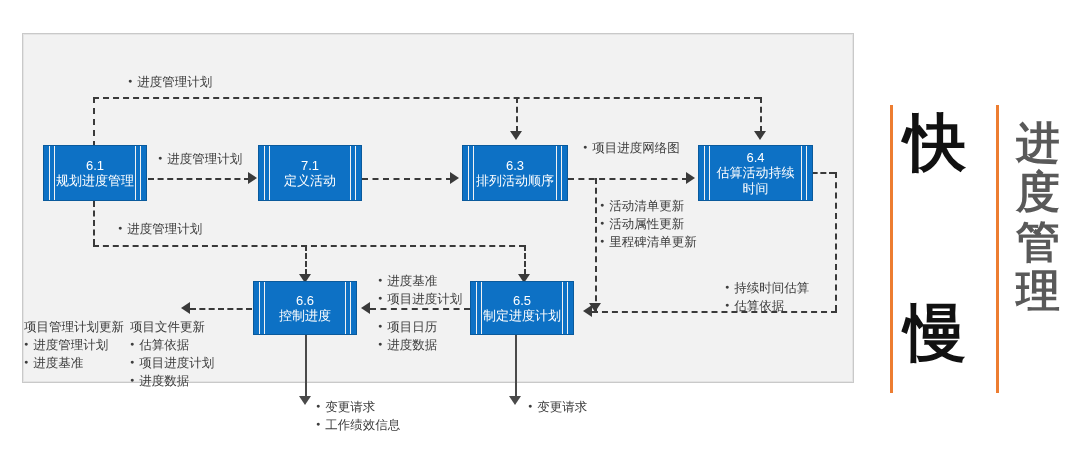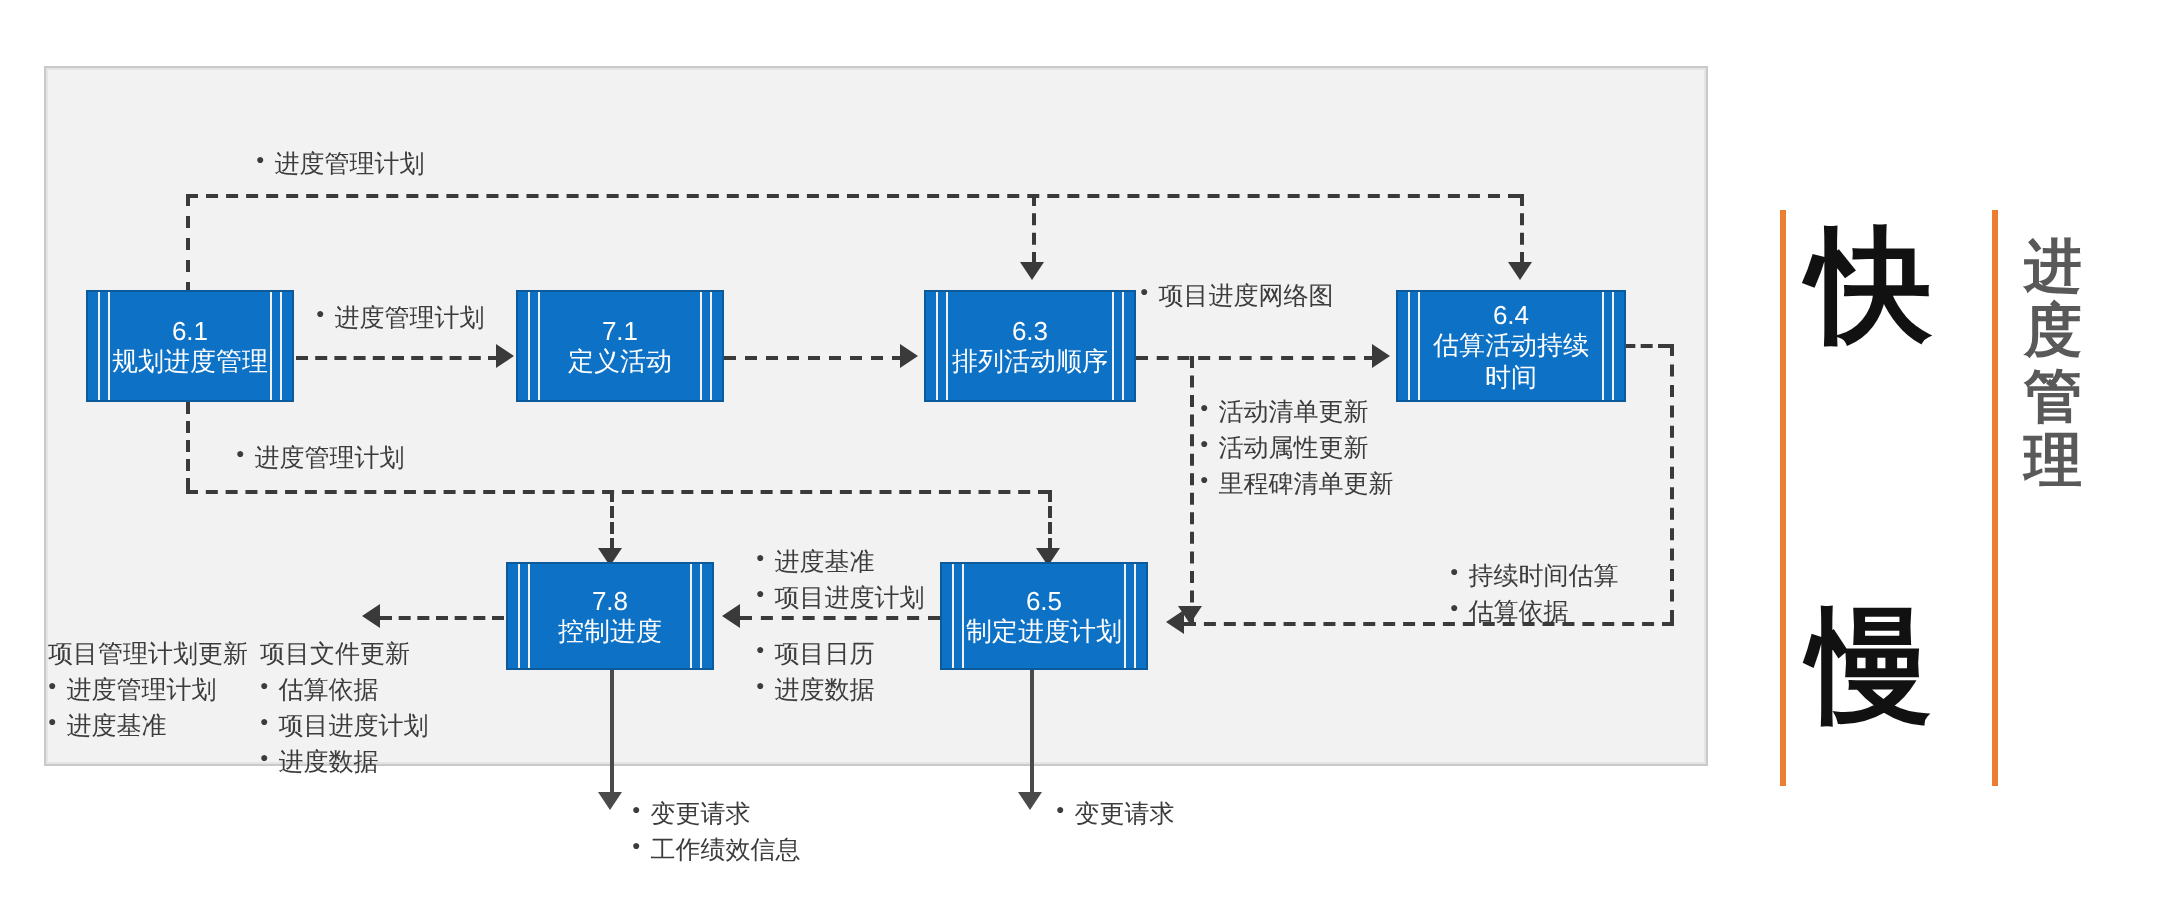--- a/index.html
+++ b/index.html
@@ -39,22 +39,22 @@
   .lbl{position:absolute;font-size:12.5px;color:#3c3c3c;white-space:nowrap;line-height:1.45;}
   .lbl .li{display:block;white-space:nowrap;}
   .lbl .li::before{content:"\25CF";font-size:7px;vertical-align:middle;
                    margin-right:5px;position:relative;top:-2px;}
   .lbl .hd{display:block;white-space:nowrap;}
 
   
   .vline{position:absolute;width:3px;background:#ed7d31;}
   .bigchar{position:absolute;font-size:62px;font-weight:bold;color:#111111;
            line-height:1;font-family:"DejaVu Sans",sans-serif;}
-  .sidecol{position:absolute;font-size:29px;font-weight:bold;color:#595959;
-           line-height:1.12;text-align:left;font-family:Liberation Sans, sans-serif;}
+  .sidecol{position:absolute;font-size:44px;font-weight:bold;color:#595959;
+           line-height:1.12;text-align:right;font-family:Liberation Sans, sans-serif;}
 </style>
 </head>
 <body>
 
 <div id="stage">
 
   <div class="panel"></div>
 
   <div class="dv" style="left:93px;top:97px;height:50px;"></div>
   <div class="dh" style="left:93px;top:97px;width:667px;"></div>
@@ -119,38 +119,38 @@
     <span class="nm">估算活动持续</span>
     <span class="nm">时间</span>
   </div>
 
   <div class="pbox" style="left:470px;top:281px;width:104px;height:54px;">
     <span class="num">6.5</span>
     <span class="nm">制定进度计划</span>
   </div>
 
   <div class="pbox" style="left:253px;top:281px;width:104px;height:54px;">
-    <span class="num">7.8</span>
+    <span class="num">6.6</span>
     <span class="nm">控制进度</span>
   </div>
 
   <div class="lbl" style="left:128px;top:73px;">
     <span class="li">进度管理计划</span>
   </div>
 
   <div class="lbl" style="left:158px;top:150px;">
     <span class="li">进度管理计划</span>
   </div>
 
   <div class="lbl" style="left:118px;top:220px;">
     <span class="li">进度管理计划</span>
   </div>
 
 
-  <div class="lbl" style="left:570px;top:139px;text-align:right;">
+  <div class="lbl" style="left:583px;top:139px;text-align:right;">
     <span class="li">项目进度网络图</span>
   </div>
 
   <div class="lbl" style="left:600px;top:180px;margin-top:17px;">
     <span class="li">活动清单更新</span>
     <span class="li">活动属性更新</span>
     <span class="li">里程碑清单更新</span>
   </div>
 
   <div class="lbl" style="left:725px;top:258px;margin-top:21px;">

